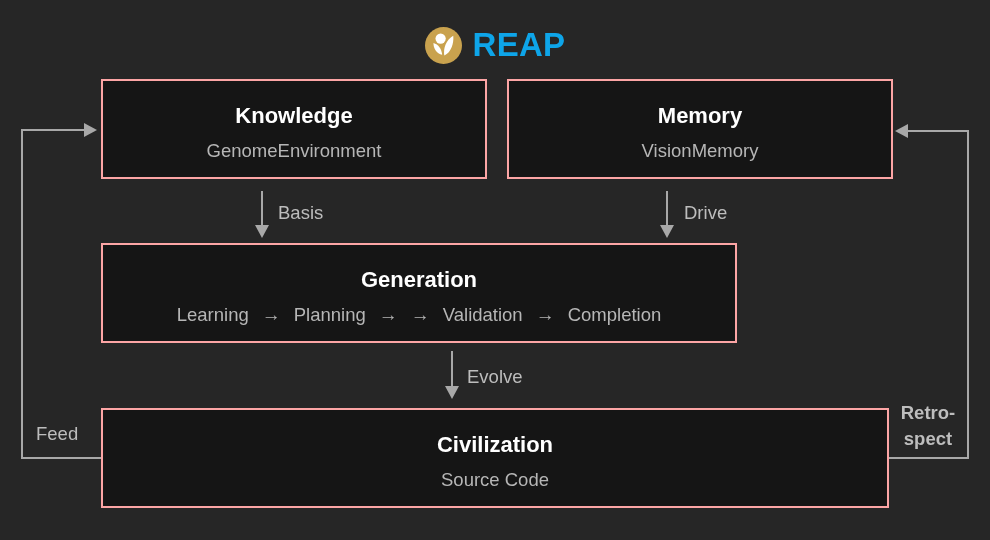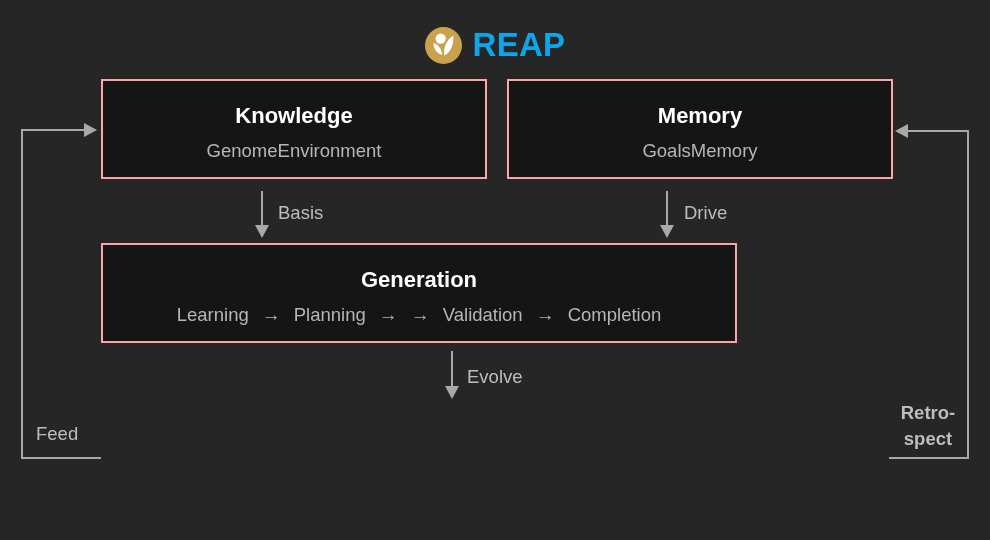--- a/index.html
+++ b/index.html
@@ -125,39 +125,43 @@
     <div class="box-title">Knowledge</div>
     <div class="box-items gap-wide">
         <span class="item">Genome</span>
         <span class="item">Environment</span>
       </div>
   </div>
 
   <div class="box box-vision">
     <div class="box-title">Memory</div>
     <div class="box-items gap-wide">
-        <span class="item">Goals</span>
+        <span class="item">Vision</span>
         <span class="item">Memory</span>
       </div>
   </div>
 
   <div class="box box-generation">
     <div class="box-title">Generation</div>
     <div class="box-items steps">
         <span class="item">Learning</span>
         <span class="sep">→</span>
         <span class="item">Planning</span>
         <span class="sep">→</span>
         <span class="sep">→</span>
         <span class="item">Validation</span>
         <span class="sep">→</span>
         <span class="item">Completion</span>
       </div>
   </div>
 
+  <div class="box box-civilization">
+    <div class="box-title">Civilization</div>
+    <div class="box-subtitle">Source Code</div>
+  </div>
 
   <span class="arrow-label lbl-basis">Basis</span>
   <span class="arrow-label lbl-drive">Drive</span>
   <span class="arrow-label lbl-evolve">Evolve</span>
   <span class="arrow-label lbl-feed">Feed</span>
   <span class="arrow-label lbl-retro"><span>Retro-</span><br><span>spect</span></span>
 
 </div>
 
 </body></html>

